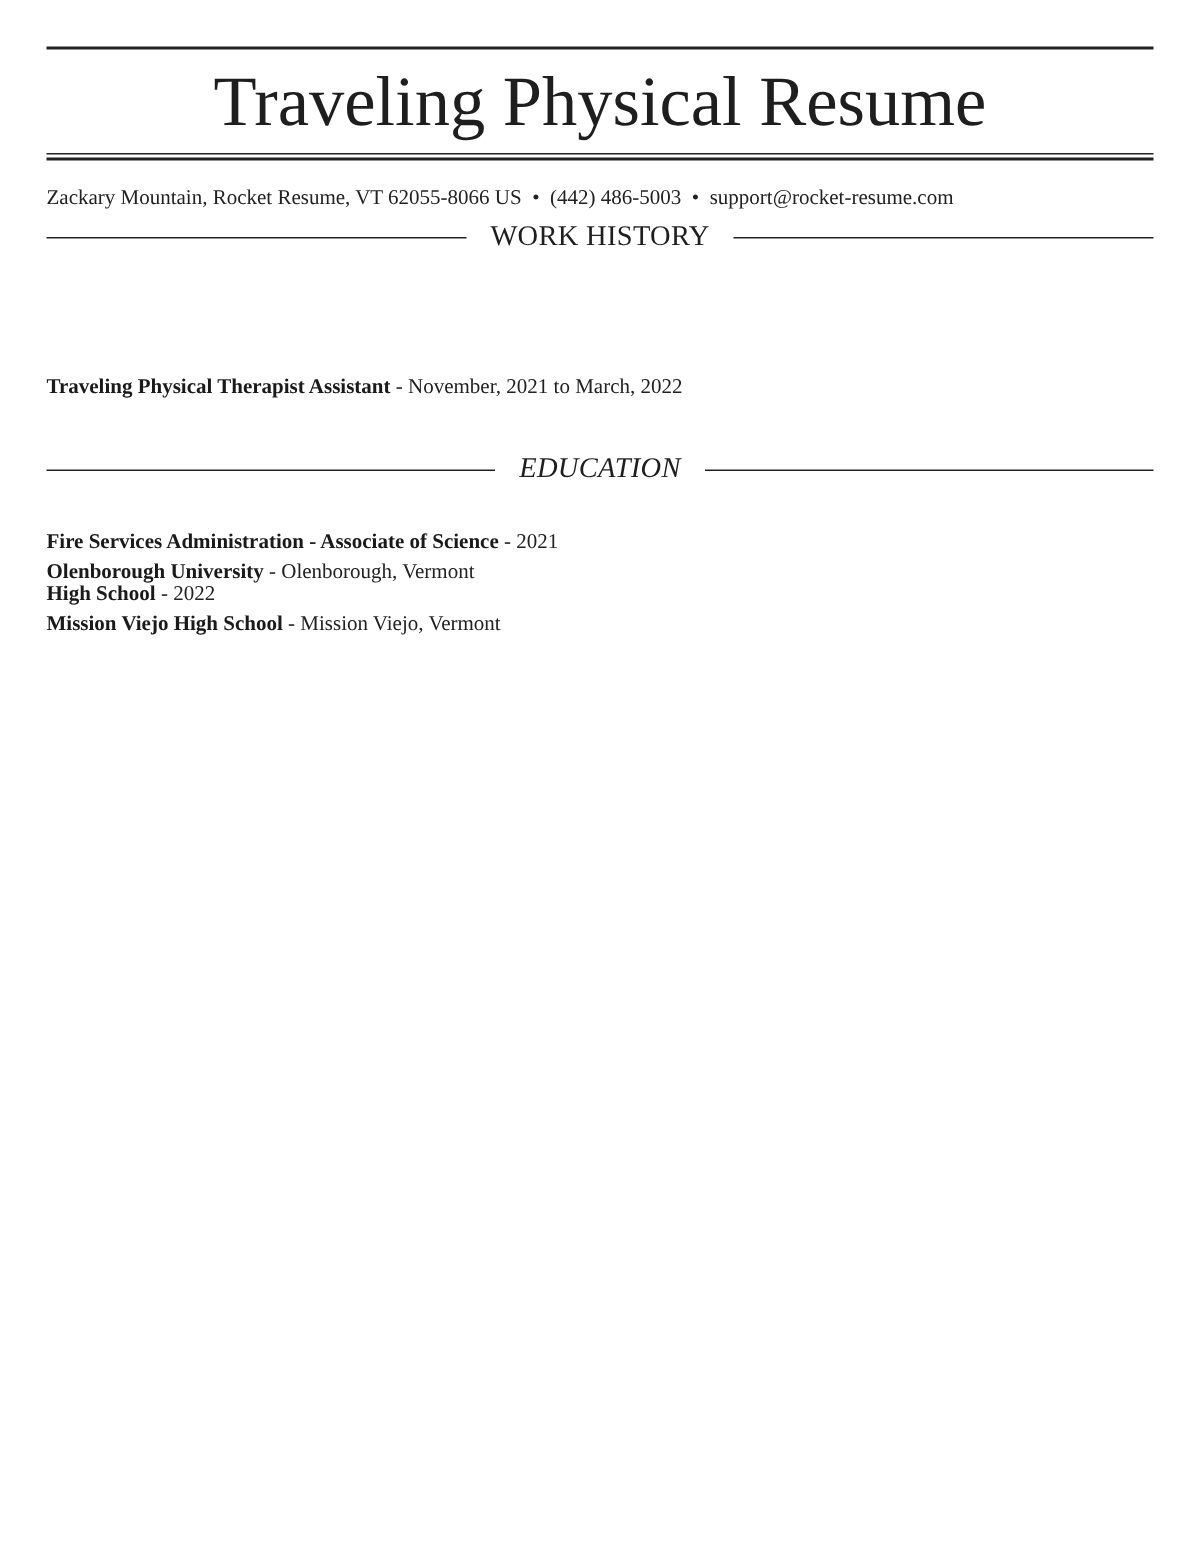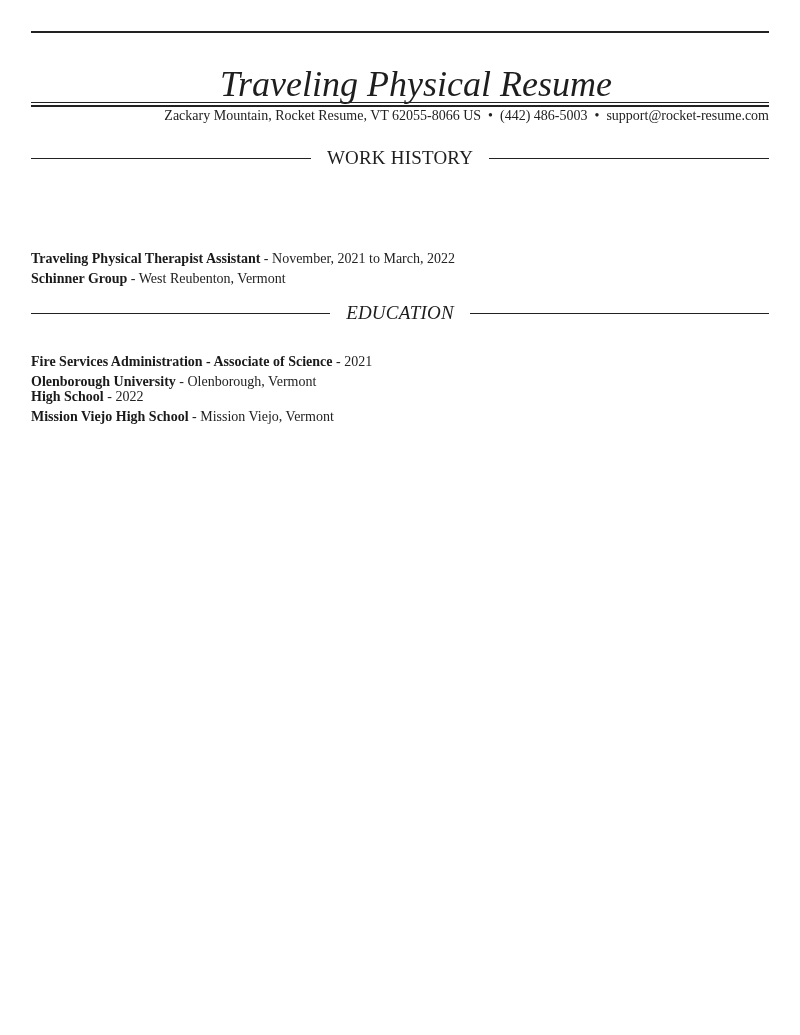--- a/index.html
+++ b/index.html
@@ -27,49 +27,48 @@
       width: 738px;
       height: 2px;
       background: #222222;
     }
     .title {
       position: absolute;
       left: 0;
       top: 43px;
       width: 738px;
       text-align: center;
-      font-size: 36px;
+      font-size: 47px;
       line-height: 50px;
       font-weight: normal;
-      margin: 16px;
+      margin: 0;
       color: #1e1e1e;
-      font-style: italic;
     }
     .rule-double-thin {
       position: absolute;
       left: 0;
       top: 102px;
       width: 738px;
       height: 1px;
       background: #222222;
     }
     .rule-double-thick {
       position: absolute;
       left: 0;
       top: 105px;
       width: 738px;
       height: 2px;
       background: #222222;
     }
     .contact {
       position: absolute;
       left: 0;
-      top: 106px;
+      top: 123px;
       width: 738px;
-      text-align: right;
+      text-align: left;
       font-size: 14px;
       line-height: 20px;
       color: #222222;
     }
     .contact .sep {
       display: inline-block;
       margin: 0 7px;
     }
     .section-head {
       position: absolute;
@@ -127,21 +126,20 @@
     <div class="line"></div>
     <div class="label">WORK HISTORY</div>
     <div class="line"></div>
   </div>
 
   <div class="entry" style="top:195px;">
   </div>
 
   <div class="entry" style="top:249px;">
     <span class="row"><b>Traveling Physical Therapist Assistant</b><span> - </span><span>November, 2021 to March, 2022</span></span>
-    <span class="row"><b>Schinner Group</b><span> - </span><span>West Reubenton, Vermont</span></span>
   </div>
 
   <div class="section-head" style="top:301px;font-style:italic;">
     <div class="line"></div>
     <div class="label">EDUCATION</div>
     <div class="line"></div>
   </div>
 
   <div class="entry" style="top:352px;">
     <span class="row"><b>Fire Services Administration - Associate of Science</b><span> - </span><span>2021</span></span>

